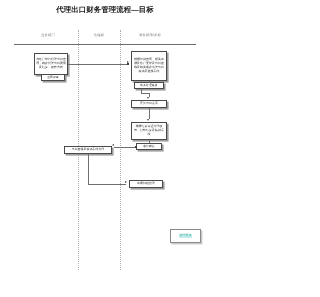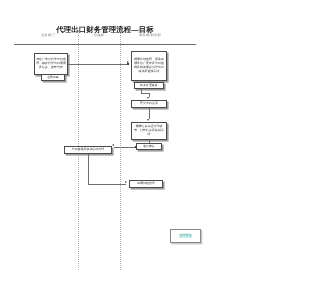--- a/index.html
+++ b/index.html
@@ -11,21 +11,21 @@
   }
   #page {
     position: relative;
     width: 210px; height: 297px;
     background: #ffffff;
   }
 
   
   #title {
     position: absolute;
-    left: 0; top: 25px;
+    left: 0; top: 5px;
     width: 210px;
     text-align: center;
     font-size: 7.4px;
     font-weight: bold;
     color: #1a1a1a;
     letter-spacing: 0.1px;
     white-space: nowrap;
   }
 
   

